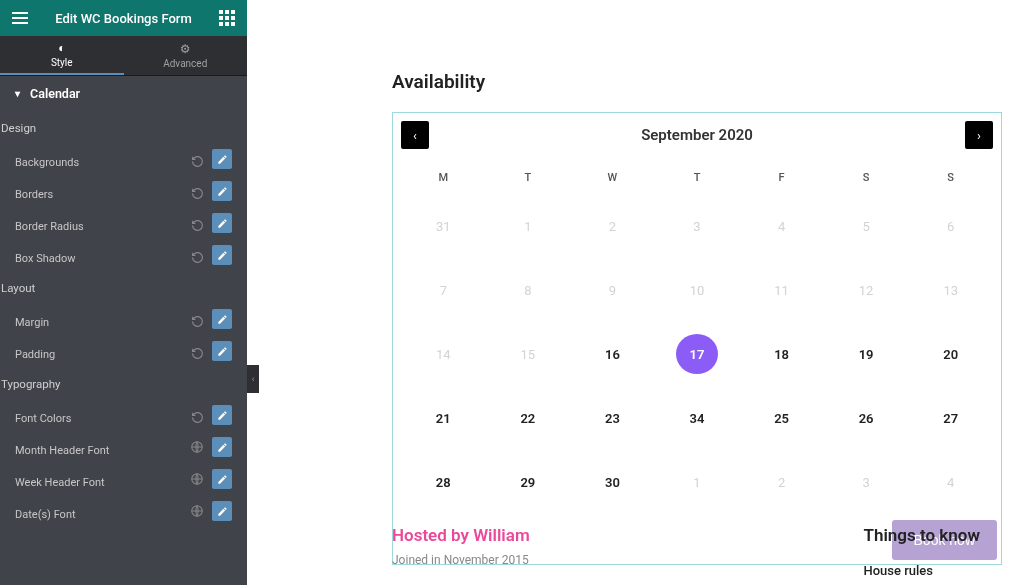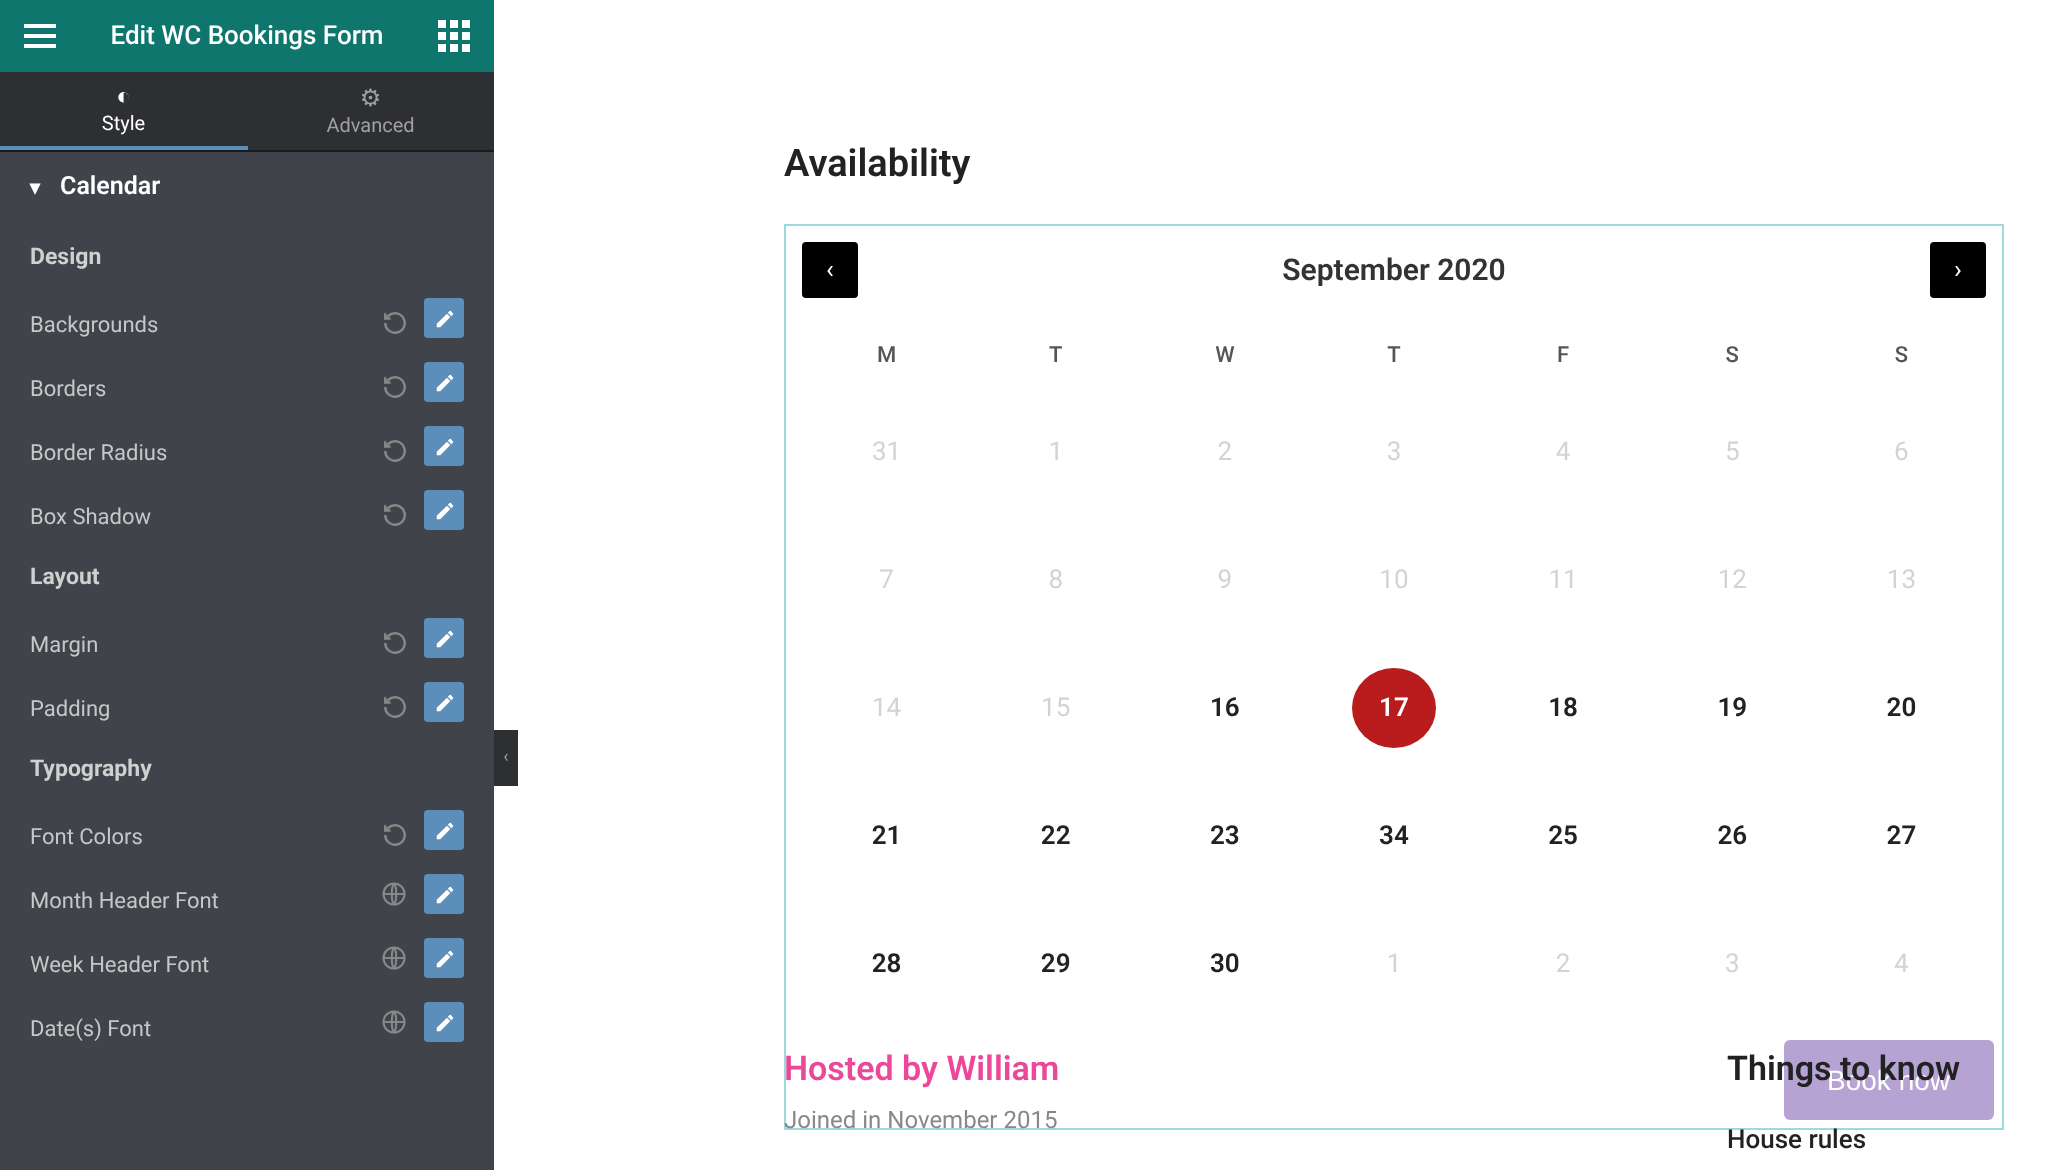--- a/index.html
+++ b/index.html
@@ -15,21 +15,21 @@
     .grid-icon span { background: #fff; }
     
     .tabs { display: flex; height: 40px; background: #2d2f33; border-bottom: 1px solid #1a1b1d; }
     .tab { flex: 1; display: flex; flex-direction: column; align-items: center; justify-content: center; gap: 2px; cursor: pointer; font-size: 10px; color: #a0a0a0; }
     .tab.active { border-bottom: 2px solid #5b8fb9; color: #fff; }
     .tab-icon { font-size: 12px; }
     
     .accordion-header { display: flex; align-items: center; padding: 10px 15px; font-size: 12.5px; font-weight: 600; color: #fff; }
     .accordion-caret { margin-right: 10px; font-size: 10px; }
     
-    .section-label { padding: 10px 15px 8px; font-size: 11.5px; font-weight: 700; color: #d0d0d0; }
+    .section-label { padding: 10px 1px 8px; font-size: 11.5px; font-weight: 400; color: #d0d0d0; }
     
     .prop-row { display: flex; align-items: flex-end; justify-content: space-between; padding: 6px 15px 6px 15px; min-height: 32px; }
     .prop-label { font-size: 11px; color: #c7c7c7; }
     .prop-actions { display: flex; align-items: center; gap: 8px; }
     .reset-icon { width: 13px; height: 13px; color: #888; cursor: pointer; }
     .globe-icon { width: 14px; height: 14px; color: #888; cursor: pointer; display:flex; align-items:center; justify-content:center;}
     .edit-btn { width: 20px; height: 20px; background: #5b8fb9; border-radius: 2px; display: flex; align-items: center; justify-content: center; cursor: pointer; }
     .edit-btn svg { width: 11px; height: 11px; fill: #fff; }
     
     .collapse-handle { position: absolute; left: 247px; top: 365px; width: 12px; height: 28px; background: #2d2f33; display:flex; align-items:center; justify-content:center; color:#999; font-size:9px; cursor:pointer;}
@@ -44,21 +44,21 @@
     .cal-arrow { width: 28px; height: 28px; background: #000; color: #fff; display: flex; align-items: center; justify-content: center; cursor: pointer; font-size: 13px; border-radius: 2px; }
     .cal-arrow.right { margin-left: auto; }
     .cal-month { position: absolute; left: 0; right: 0; text-align: center; font-size: 15px; font-weight: 600; color: #333; pointer-events: none; }
     
     .cal-grid { display: grid; grid-template-columns: repeat(7, 1fr); text-align: center; padding: 0 8px 12px; }
     .cal-day-header { font-size: 11px; color: #555; padding: 14px 0 10px; font-weight: 500; }
     .cal-day { font-size: 13px; padding: 12px 0; display: flex; align-items: center; justify-content: center; }
     .cal-day span { width: 42px; height: 40px; display: flex; align-items: center; justify-content: center; border-radius: 50%; }
     .cal-day.disabled { color: #d3d3d3; }
     .cal-day.active { color: #222; font-weight: 600; }
-    .cal-day.selected span { background: #b91c1c; color: #fff; }
+    .cal-day.selected span { background: #8b5cf6; color: #fff; }
     
     .book-btn { position: absolute; right: 4px; bottom: 4px; background: #b6a3d4; color: #fff; border: none; padding: 12px 22px; font-size: 14px; font-weight: 500; border-radius: 3px; cursor: pointer; }
     .calendar-widget { padding-bottom: 38px; }
     
     .hosted-section { position: absolute; left: 145px; top: 525px; }
     .hosted-title { font-size: 17px; font-weight: 600; color: #ec4899; }
     .hosted-sub { font-size: 12px; color: #888; margin-top: 8px; }
     
     .things-section { position: absolute; right: 44px; top: 525px; text-align: left; }
     .things-title { font-size: 17px; font-weight: 600; color: #222; }

